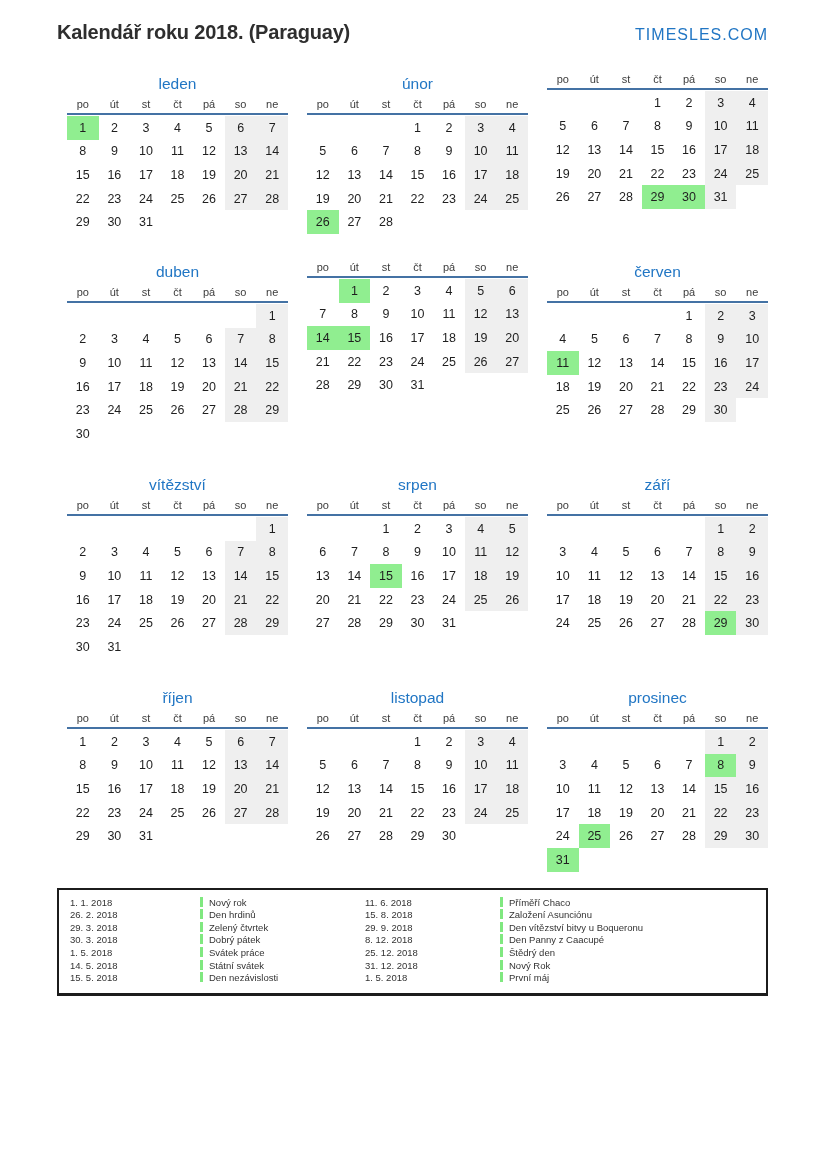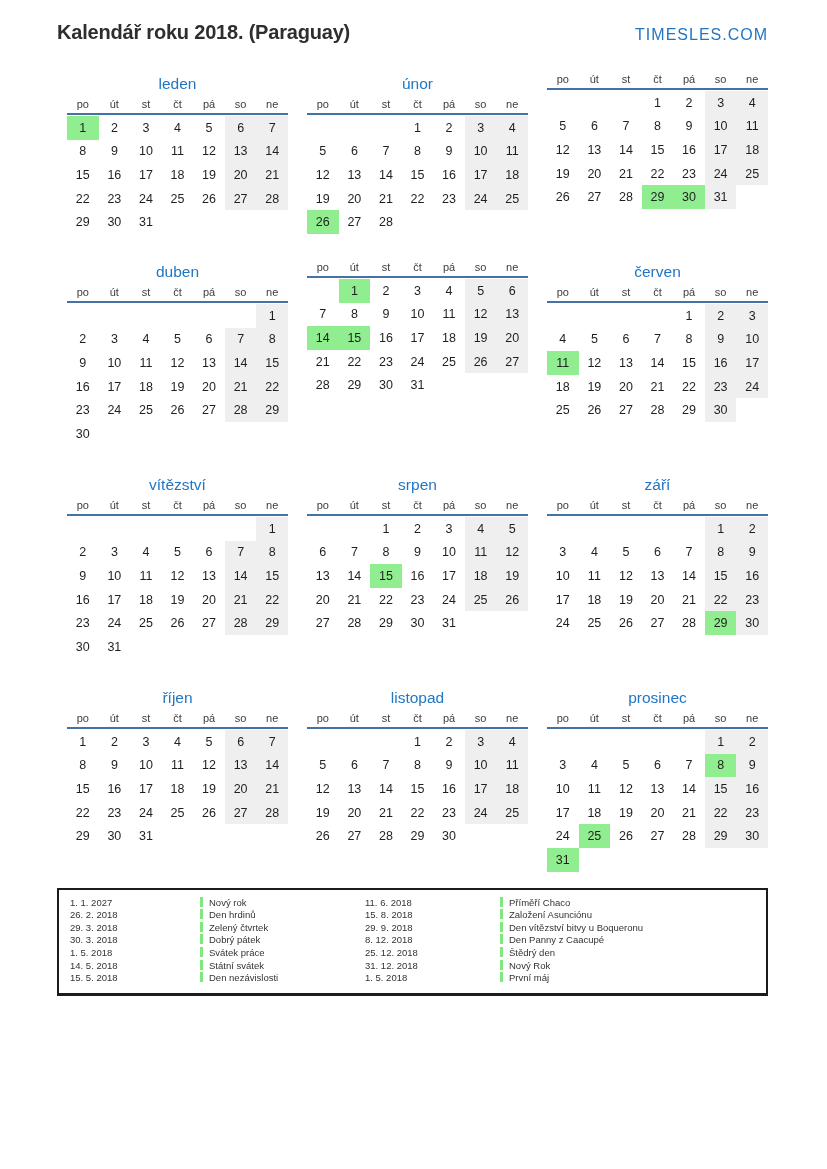--- a/index.html
+++ b/index.html
@@ -687,21 +687,21 @@
           <div class="cell">28</div>
           <div class="cell weekend">29</div>
           <div class="cell weekend">30</div>
           <div class="cell holiday">31</div>
         </div>
       </div>
     </div>
 
   <div class="legend">
     <div class="legend-grid" id="legend-grid">
-        <div class="legend-date">1. 1. 2027</div>
+        <div class="legend-date">1. 1. 2018</div>
         <div class="legend-name">
           <span class="legend-bar"></span>
           <span>Nový rok</span>
         </div>
         <div class="legend-date">11. 6. 2018</div>
         <div class="legend-name">
           <span class="legend-bar"></span>
           <span>Příměří Chaco</span>
         </div>
         <div class="legend-date">26. 2. 2018</div>

